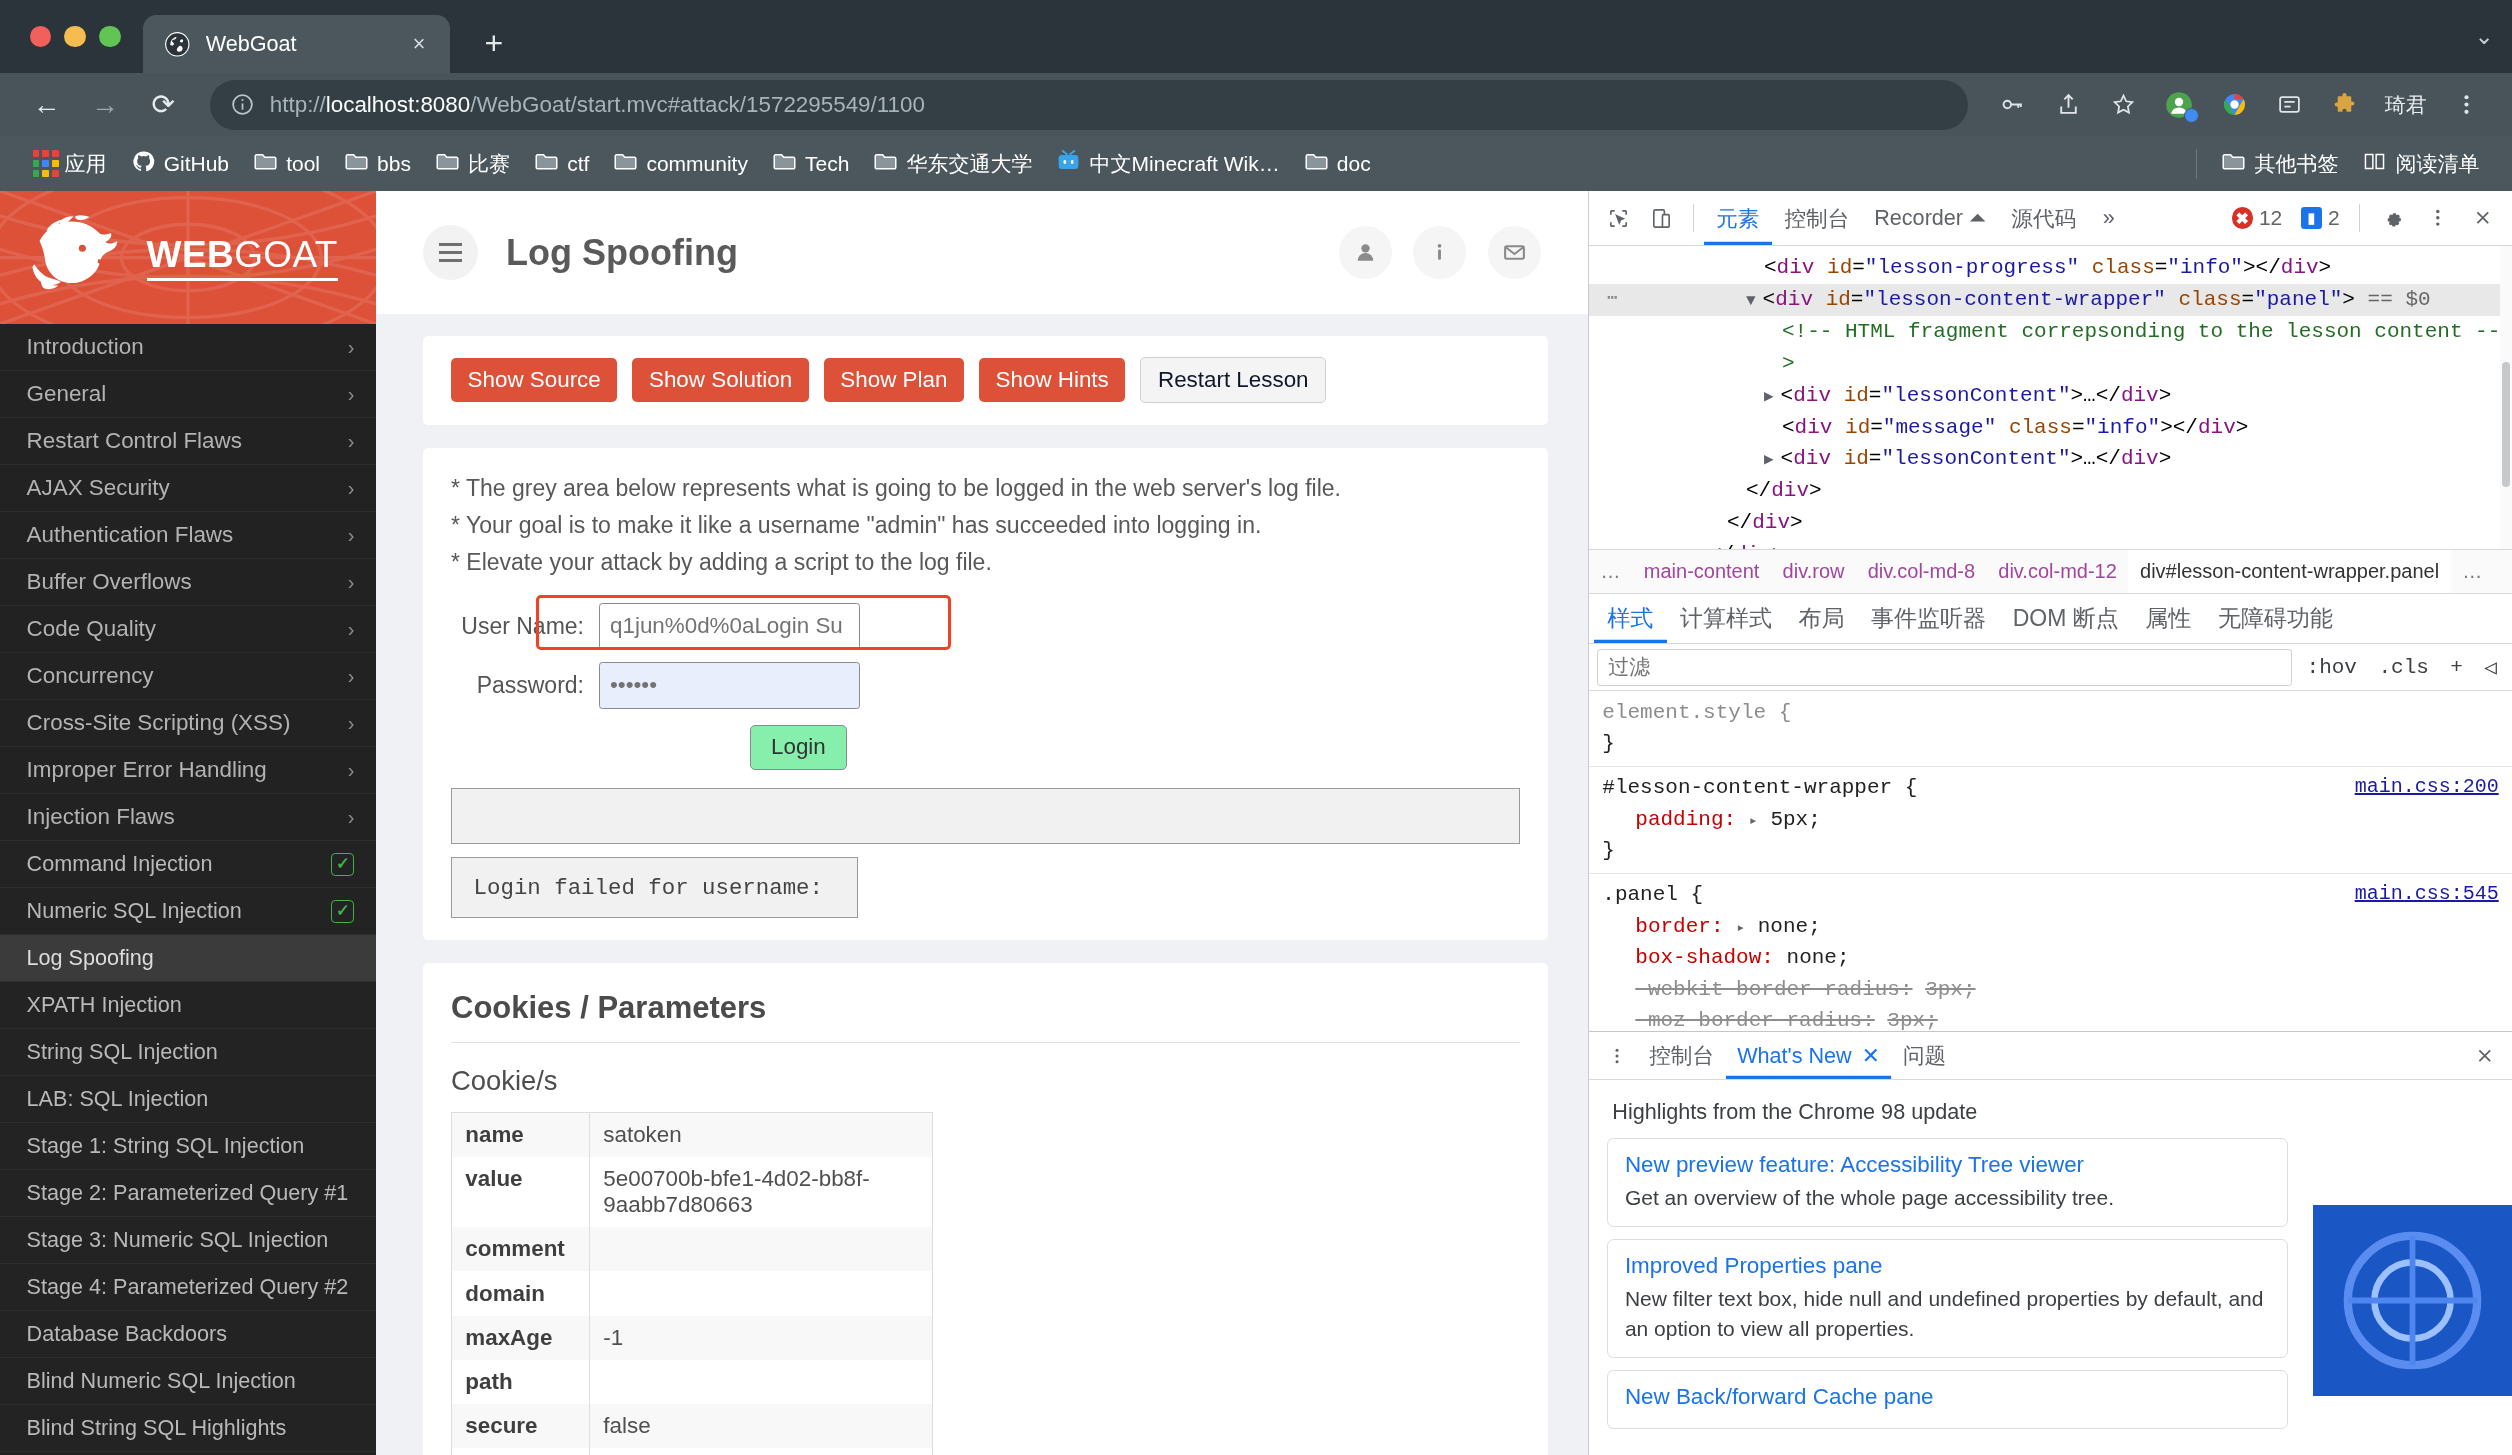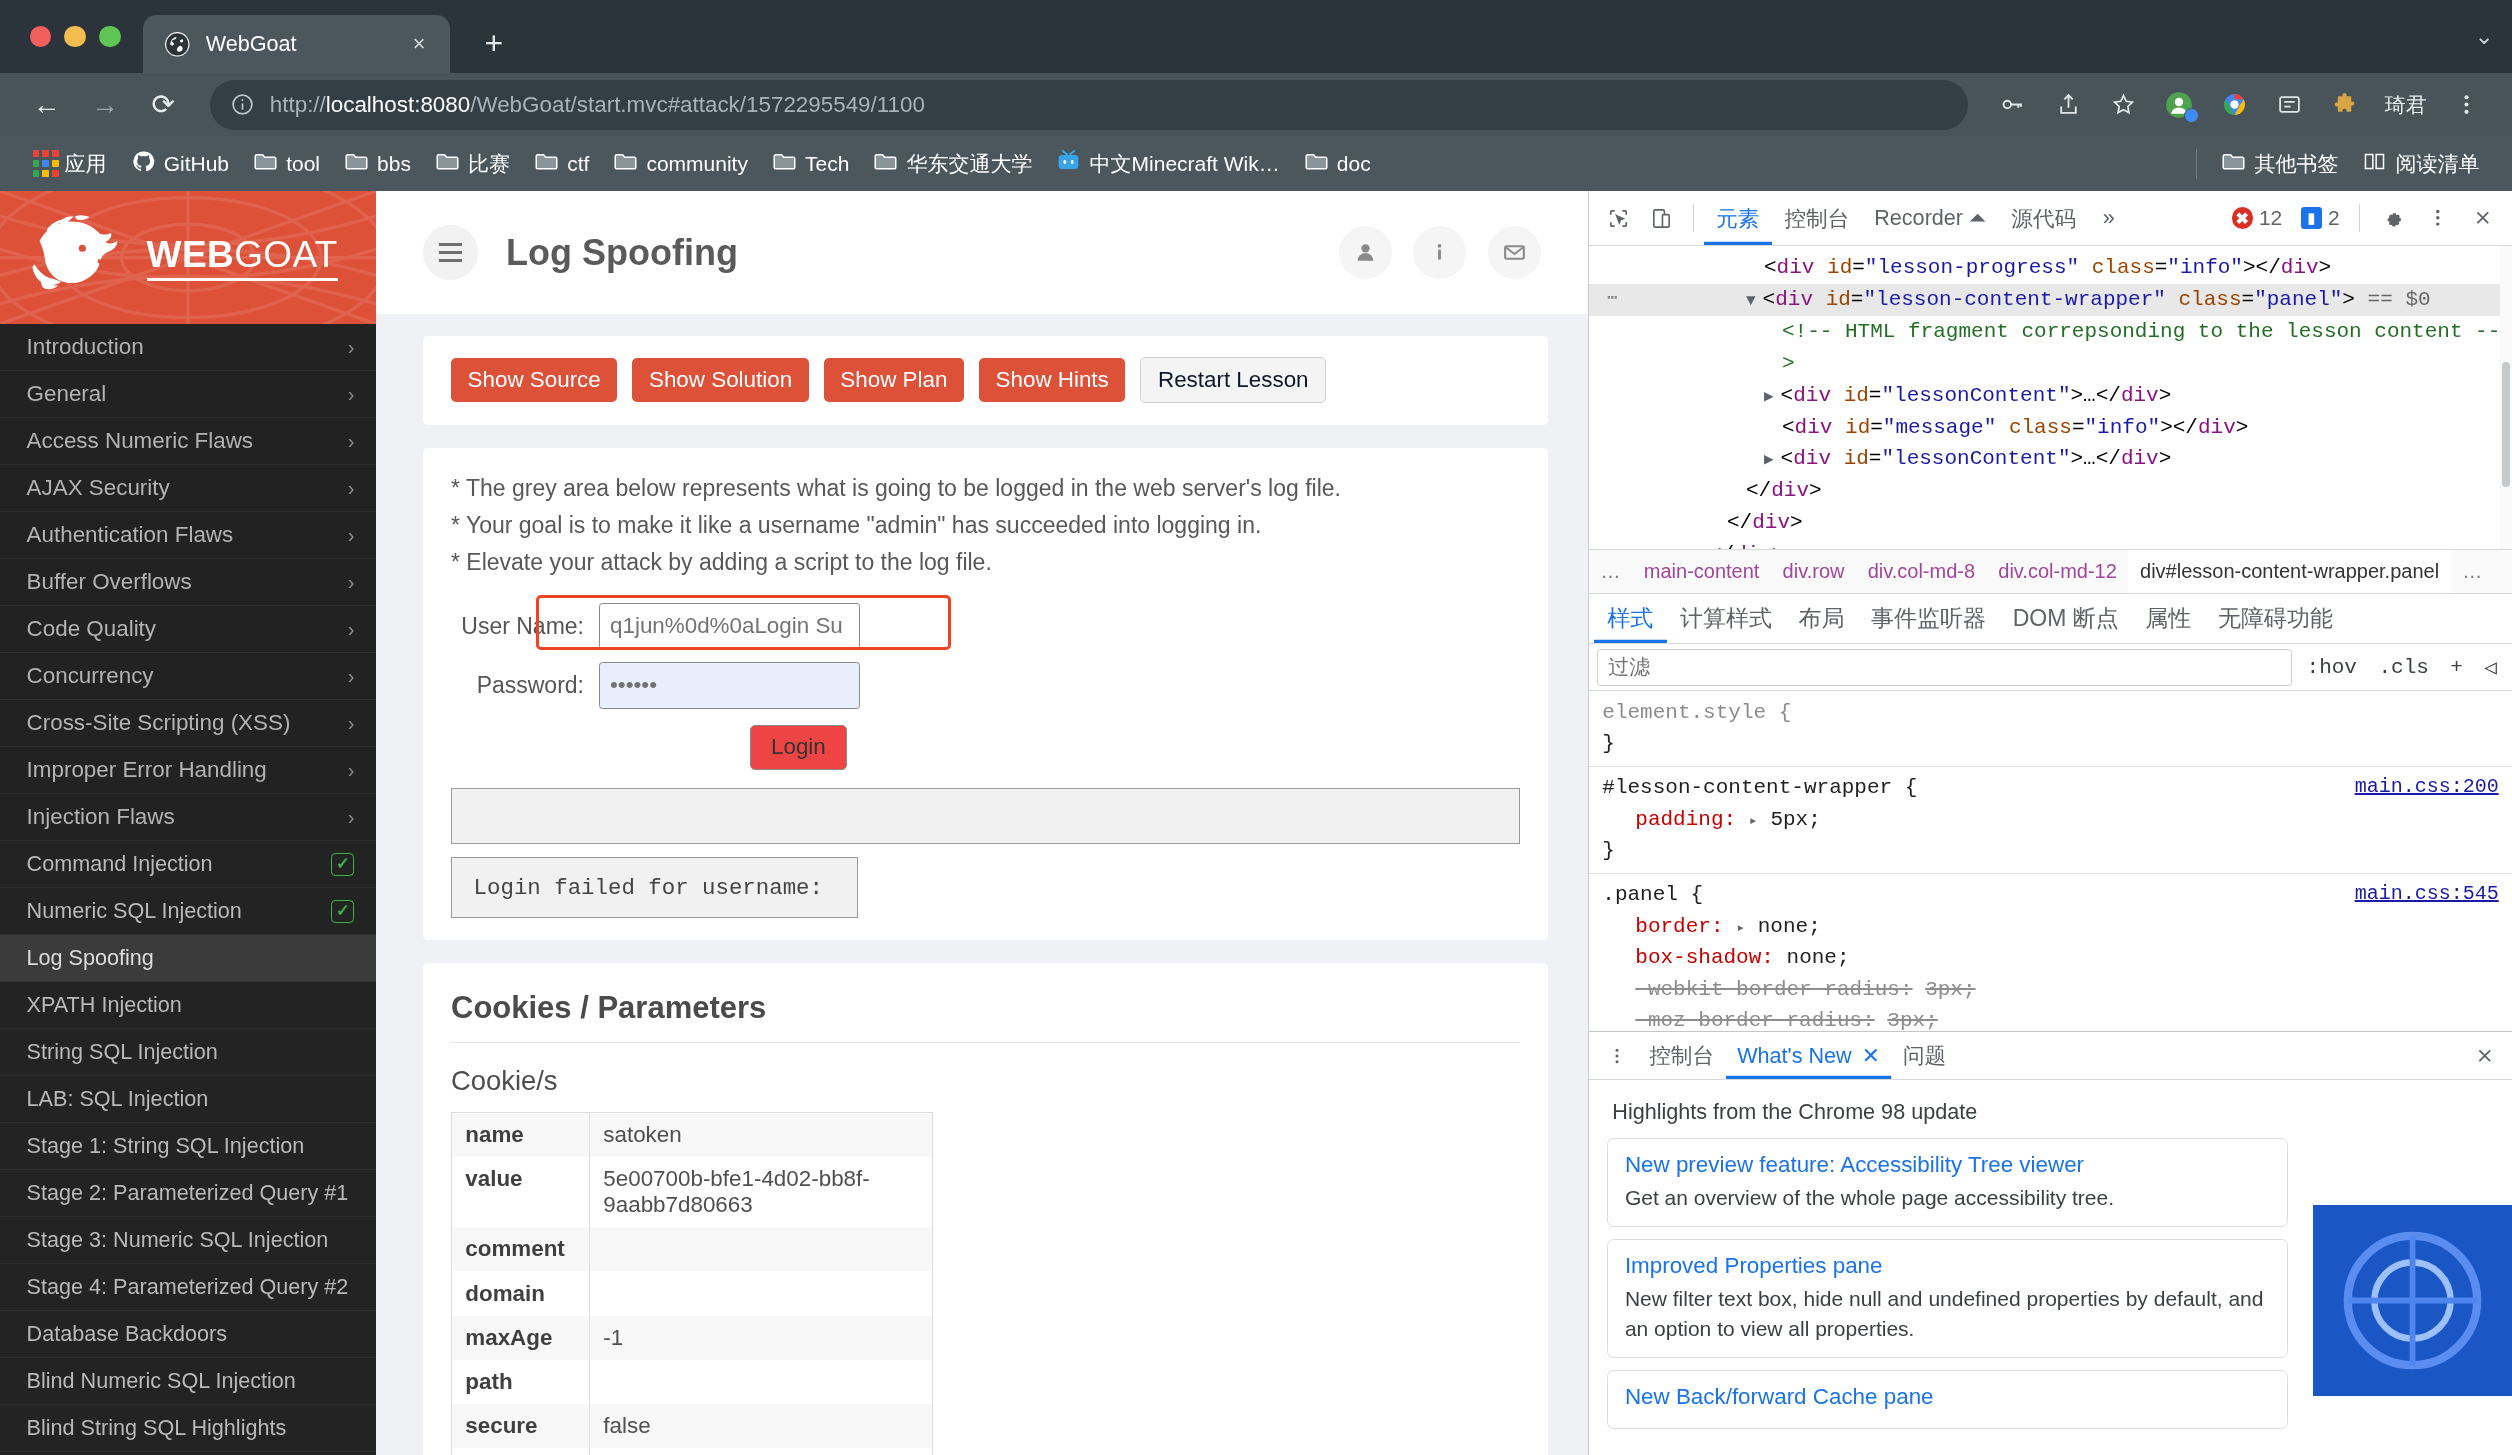--- a/index.html
+++ b/index.html
@@ -144,21 +144,21 @@
   .hi-box {
     position: absolute; border: 3.3px solid #ee4425; border-radius: 5px;
     left: 85px; top: -8.3px; width: 415px; height: 55px; pointer-events: none; z-index: 4;
   }
   .txt-in {
     width: 261px; height: 47px; border: 1.7px solid #8a8a8a; border-radius: 3.3px;
     font-size: 22.4px; padding: 0 10px; font-family: inherit; color: #737373; background: #ffffff;
   }
   .txt-in.focusd { background: #e8eefc; }
   .login-btn {
-    background: #ef4444; border: 1.7px solid #8a8a8a; border-radius: 5px; padding: 8.3px 20px;
+    background: #86efac; border: 1.7px solid #8a8a8a; border-radius: 5px; padding: 8.3px 20px;
     font-size: 22.4px; color: #333333; font-family: inherit; cursor: pointer;
     margin-left: 299px; margin-top: 5px;
   }
   .grey-log {
     margin-top: 18.3px; background: #f1f1f1; border: 1.7px solid #9a9a9a; height: 56px;
   }
   .log-out {
     margin-top: 13.3px; background: #f1f1f1; border: 1.7px solid #9a9a9a;
     padding: 16.6px 21.6px; font-family: "Liberation Mono", monospace; font-size: 22.4px;
     color: #444444; width: 407px; white-space: pre-wrap;
@@ -476,21 +476,21 @@
         <div class="wg-menu" id="wg-menu">
             <div class="wg-item">
             <span>Introduction</span>
               <span class="chev">›</span>
           </div>
             <div class="wg-item">
             <span>General</span>
               <span class="chev">›</span>
           </div>
             <div class="wg-item">
-            <span>Access Numeric Flaws</span>
+            <span>Restart Control Flaws</span>
               <span class="chev">›</span>
           </div>
             <div class="wg-item">
             <span>AJAX Security</span>
               <span class="chev">›</span>
           </div>
             <div class="wg-item">
             <span>Authentication Flaws</span>
               <span class="chev">›</span>
           </div>

